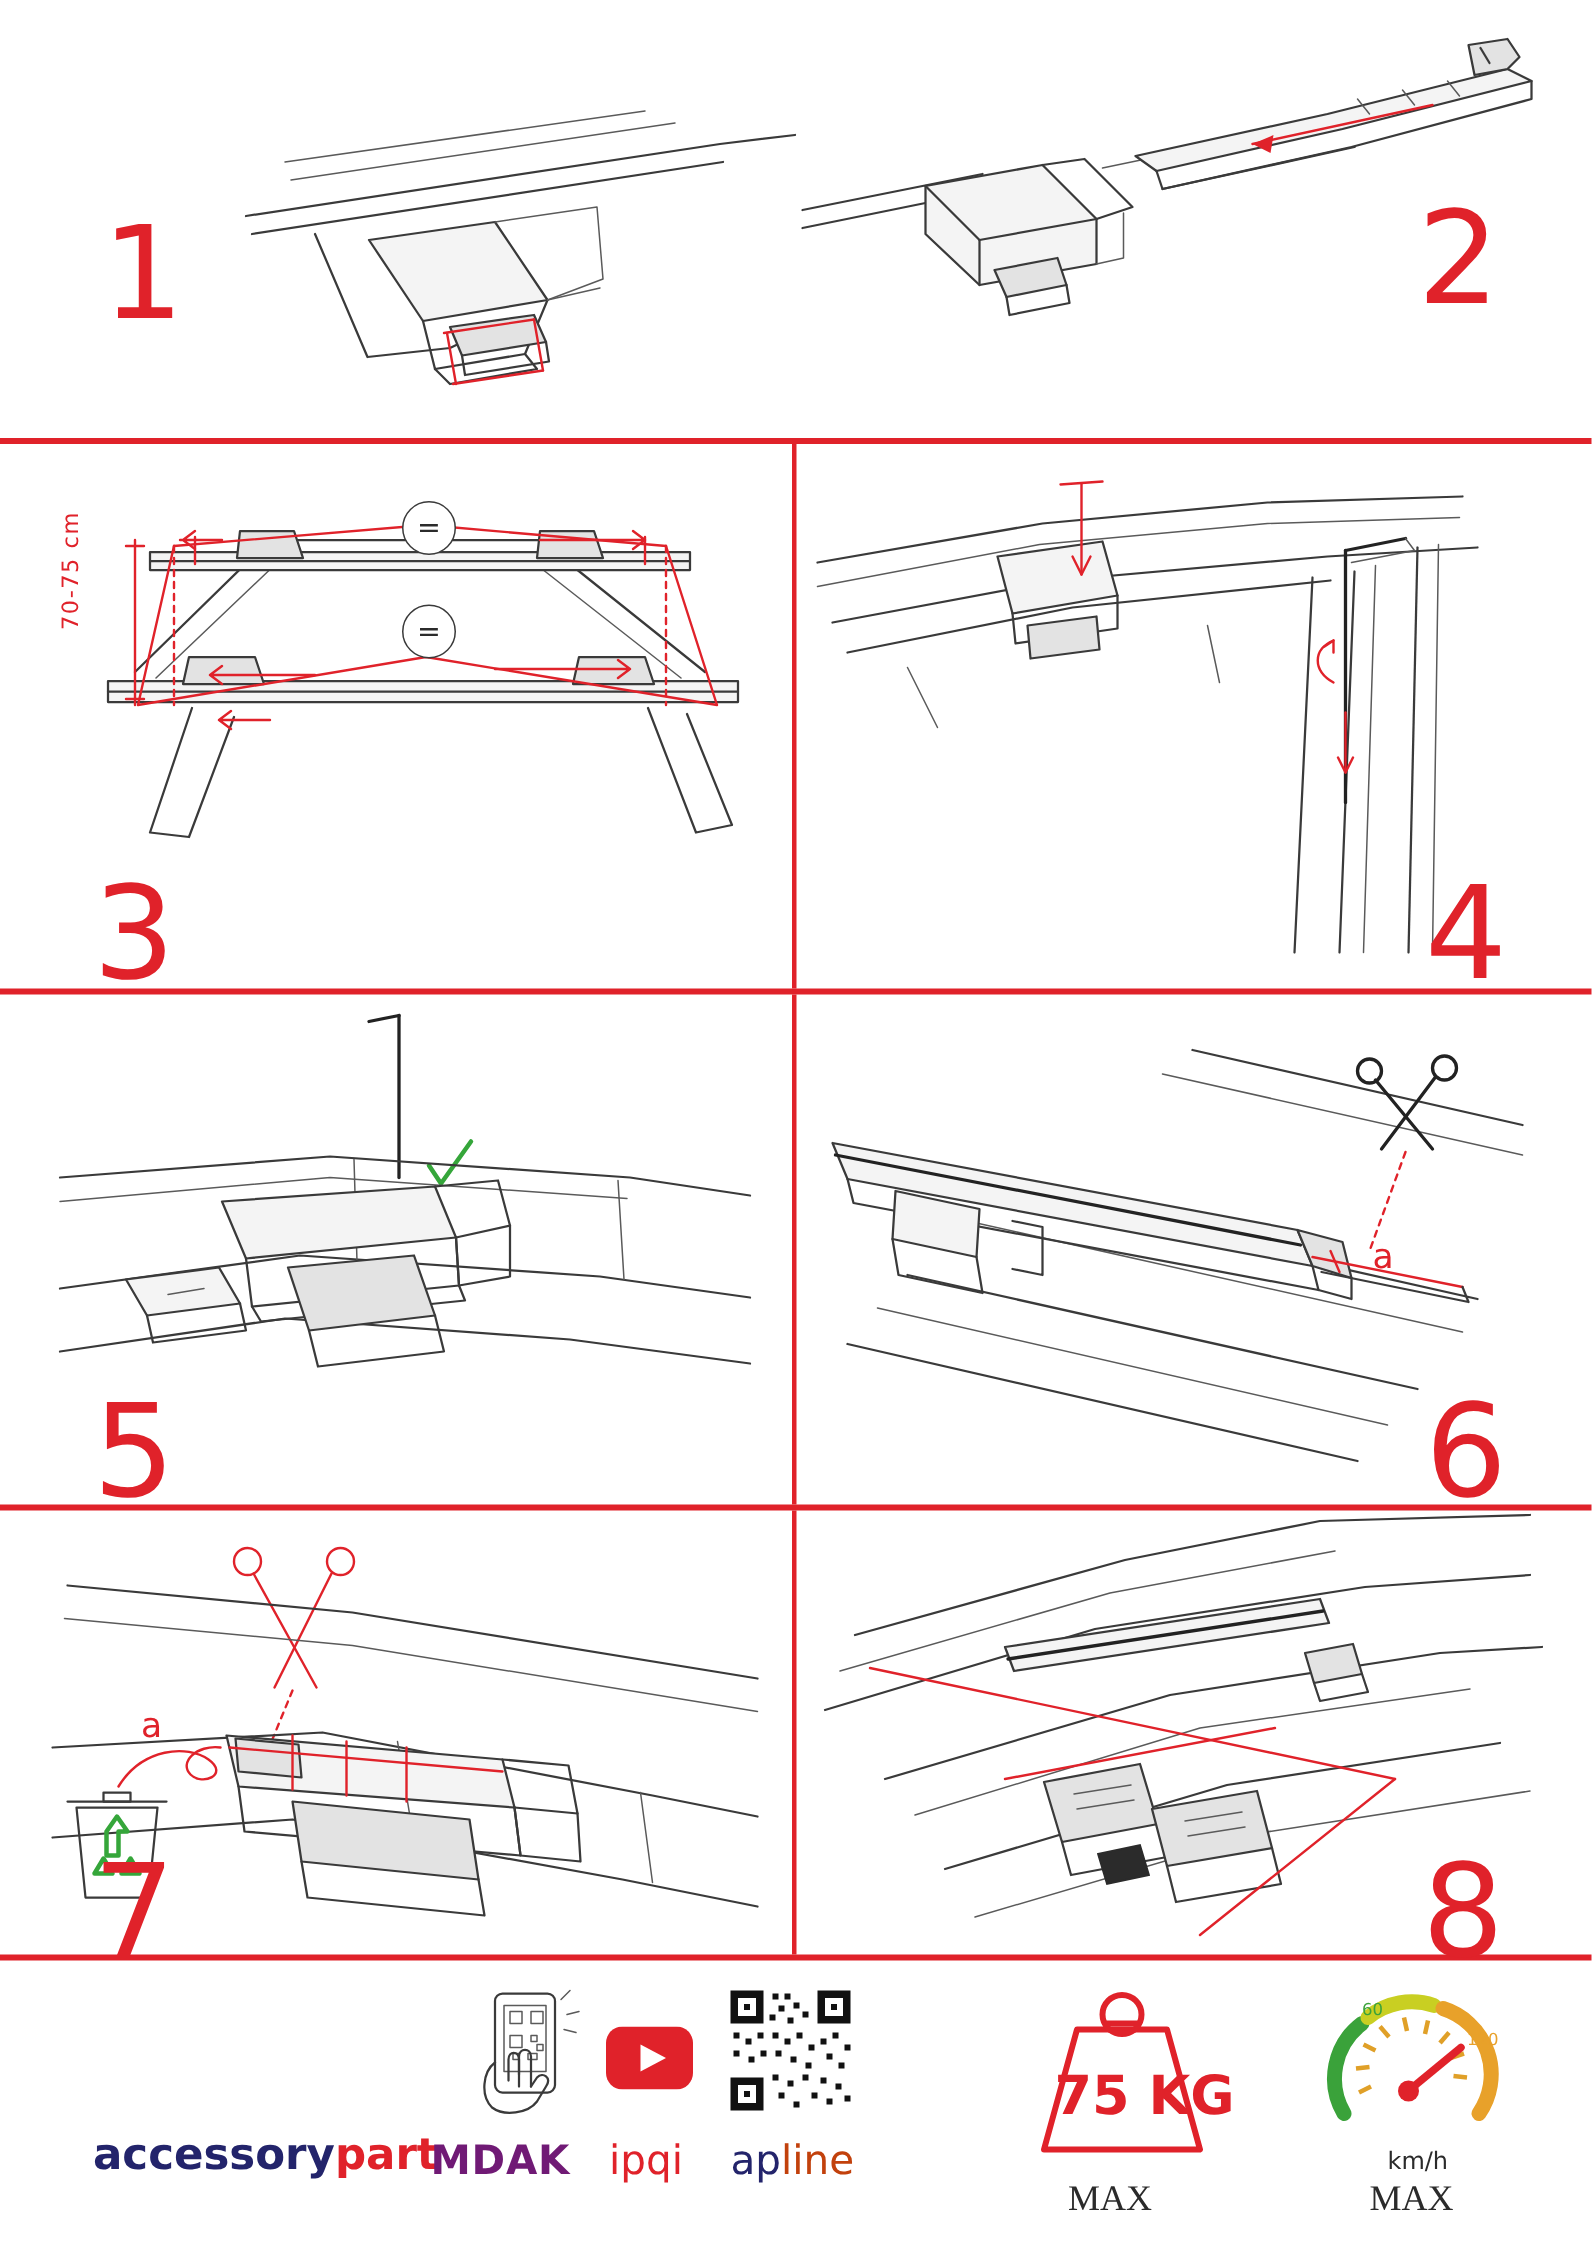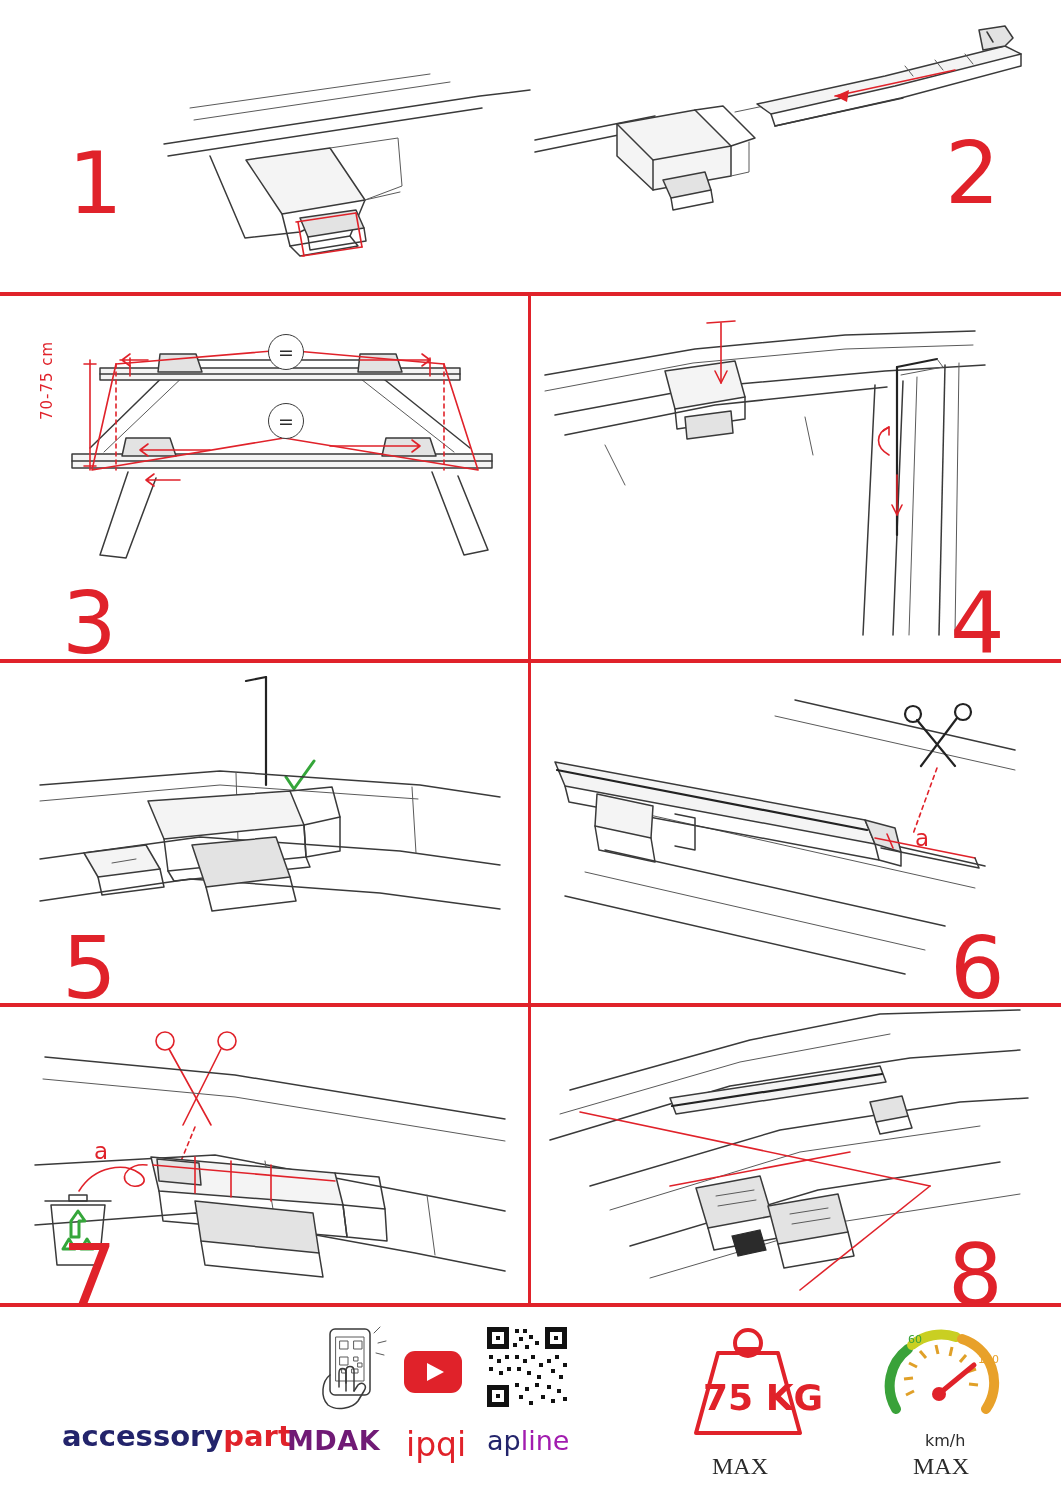--- a/index.html
+++ b/index.html
@@ -133,28 +133,28 @@
   }
   .brand-accessory .part { color: #e0222a; }
   .lbl-mdak {
     position: absolute; left: 287px; top: 122px;
     font-family: "DejaVu Sans", sans-serif; font-weight: 700;
     font-size: 27px; color: #701a75; letter-spacing: 0.5px;
   }
   .lbl-ipqi {
     position: absolute; left: 406px; top: 122px;
     font-family: "DejaVu Sans", sans-serif; font-weight: 400;
-    font-size: 33px; color: #e0222a;
+    font-size: 27px; color: #e0222a;
   }
   .lbl-apline {
     position: absolute; left: 487px; top: 122px;
     font-family: "DejaVu Sans", sans-serif; font-weight: 400;
     font-size: 27px; color: #23246b;
   }
-  .lbl-apline .l-red { color: #a21caf; }
+  .lbl-apline .l-red { color: #c2410c; }
   .icon-slot { position: absolute; }
   .ic-phone { left: 318px; top: 22px; }
   .ic-yt    { left: 404px; top: 48px; }
   .ic-qr    { left: 485px; top: 22px; }
   .ic-weight{ left: 688px; top: 20px; }
   .ic-gauge { left: 882px; top: 18px; }
   .max-lbl {
     position: absolute;
     font-family: Liberation Serif, serif;
     font-size: 24px; color: #2b2b2b;

